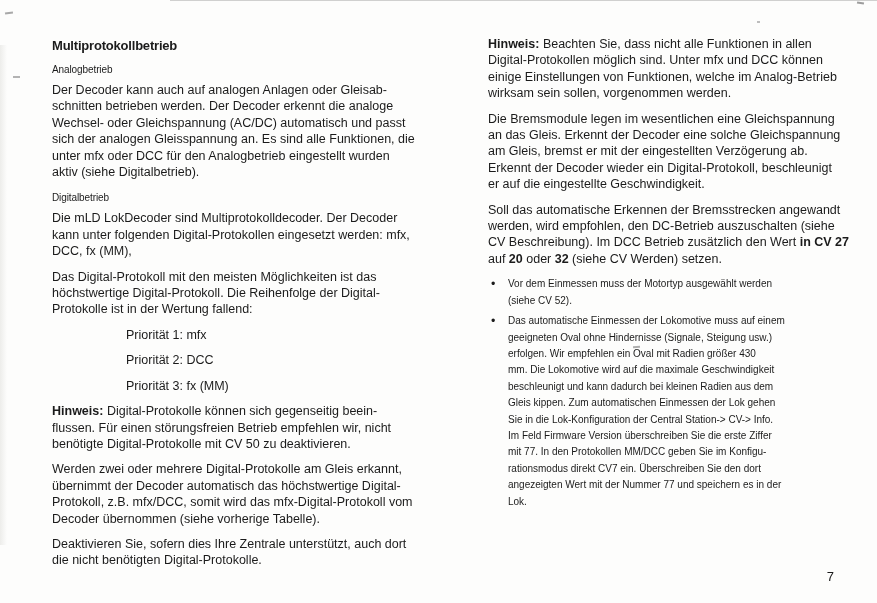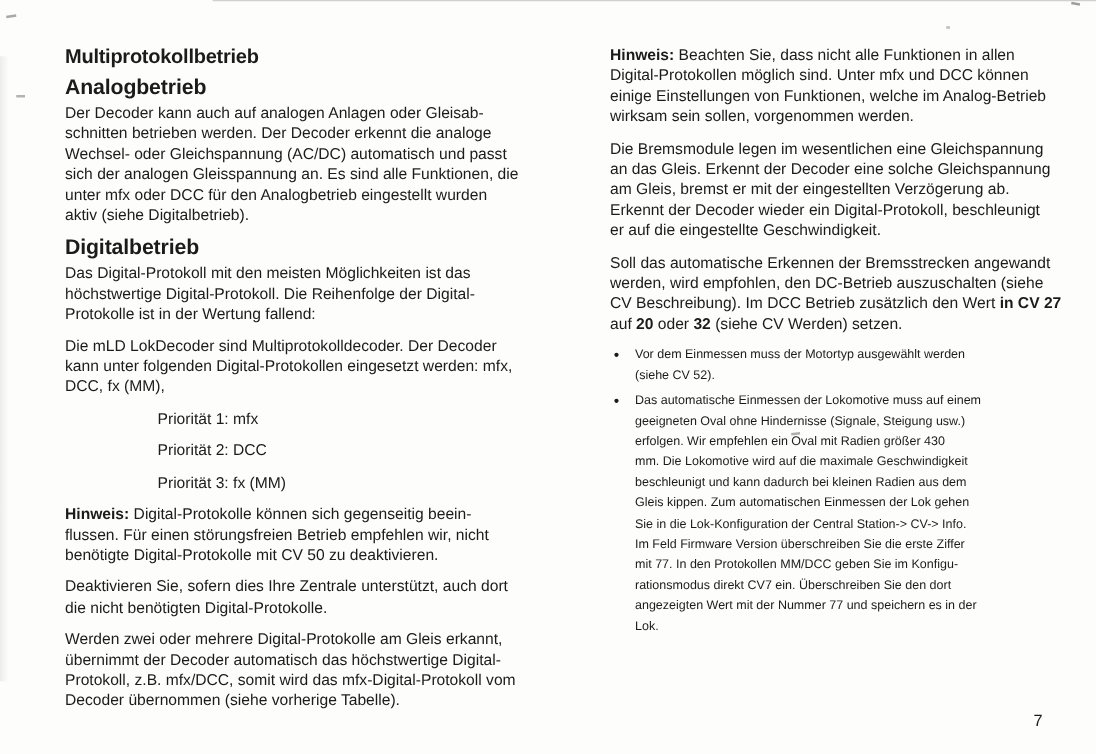--- a/index.html
+++ b/index.html
@@ -18,27 +18,27 @@
   .columns {
     display: flex;
     padding: 36px 12px 0 52px;
     gap: 14px;
   }
   .col-left  { width: 398px; flex: 0 0 398px; }
   .col-right { width: 401px; flex: 0 0 401px; margin-left: 24px; }
 
   h1 {
     margin: 0 0 5px 0;
-    font-size: 16px; line-height: 20px;
+    font-size: 13px; line-height: 20px;
     font-weight: bold; letter-spacing: -0.2px;
   }
   h2 {
     margin: 3px 0 4px 0;
-    font-size: 17px; line-height: 17px;
-    font-weight: bold; letter-spacing: -0.1px;
+    font-size: 10px; line-height: 17px;
+    font-weight: normal; letter-spacing: -0.1px;
   }
   p {
     margin: 0 0 9px 0;
     font-size: 12.5px; line-height: 16.4px;
     white-space: pre-line;
     letter-spacing: 0;
   }
   b { font-weight: bold; }
 
   .priority-line {
@@ -106,41 +106,41 @@
 
       <h2>Analogbetrieb</h2>
       <p>Der Decoder kann auch auf analogen Anlagen oder Gleisab-
 schnitten betrieben werden. Der Decoder erkennt die analoge
 Wechsel- oder Gleichspannung (AC/DC) automatisch und passt
 sich der analogen Gleisspannung an. Es sind alle Funktionen, die
 unter mfx oder DCC für den Analogbetrieb eingestellt wurden
 aktiv (siehe Digitalbetrieb).</p>
 
       <h2>Digitalbetrieb</h2>
+      <p>Die mLD LokDecoder sind Multiprotokolldecoder. Der Decoder
+kann unter folgenden Digital-Protokollen eingesetzt werden: mfx,
+DCC, fx (MM),</p>
       <p>Das Digital-Protokoll mit den meisten Möglichkeiten ist das
 höchstwertige Digital-Protokoll. Die Reihenfolge der Digital-
 Protokolle ist in der Wertung fallend:</p>
-      <p>Die mLD LokDecoder sind Multiprotokolldecoder. Der Decoder
-kann unter folgenden Digital-Protokollen eingesetzt werden: mfx,
-DCC, fx (MM),</p>
 
       <div class="priority-line">Priorität 1: mfx</div>
       <div class="priority-line">Priorität 2: DCC</div>
       <div class="priority-line">Priorität 3: fx (MM)</div>
 
       <p><b>Hinweis:</b><span> Digital-Protokolle können sich gegenseitig beein-
 flussen. Für einen störungsfreien Betrieb empfehlen wir, nicht
 benötigte Digital-Protokolle mit CV 50 zu deaktivieren.</span></p>
 
-      <p>Deaktivieren Sie, sofern dies Ihre Zentrale unterstützt, auch dort
-die nicht benötigten Digital-Protokolle.</p>
       <p>Werden zwei oder mehrere Digital-Protokolle am Gleis erkannt,
 übernimmt der Decoder automatisch das höchstwertige Digital-
 Protokoll, z.B. mfx/DCC, somit wird das mfx-Digital-Protokoll vom
 Decoder übernommen (siehe vorherige Tabelle).</p>
+      <p>Deaktivieren Sie, sofern dies Ihre Zentrale unterstützt, auch dort
+die nicht benötigten Digital-Protokolle.</p>
     </div>
 
     <div class="col-right">
       <p><b>Hinweis:</b><span> Beachten Sie, dass nicht alle Funktionen in allen
 Digital-Protokollen möglich sind. Unter mfx und DCC können
 einige Einstellungen von Funktionen, welche im Analog-Betrieb
 wirksam sein sollen, vorgenommen werden.</span></p>
 
       <p>Die Bremsmodule legen im wesentlichen eine Gleichspannung
 an das Gleis. Erkennt der Decoder eine solche Gleichspannung

